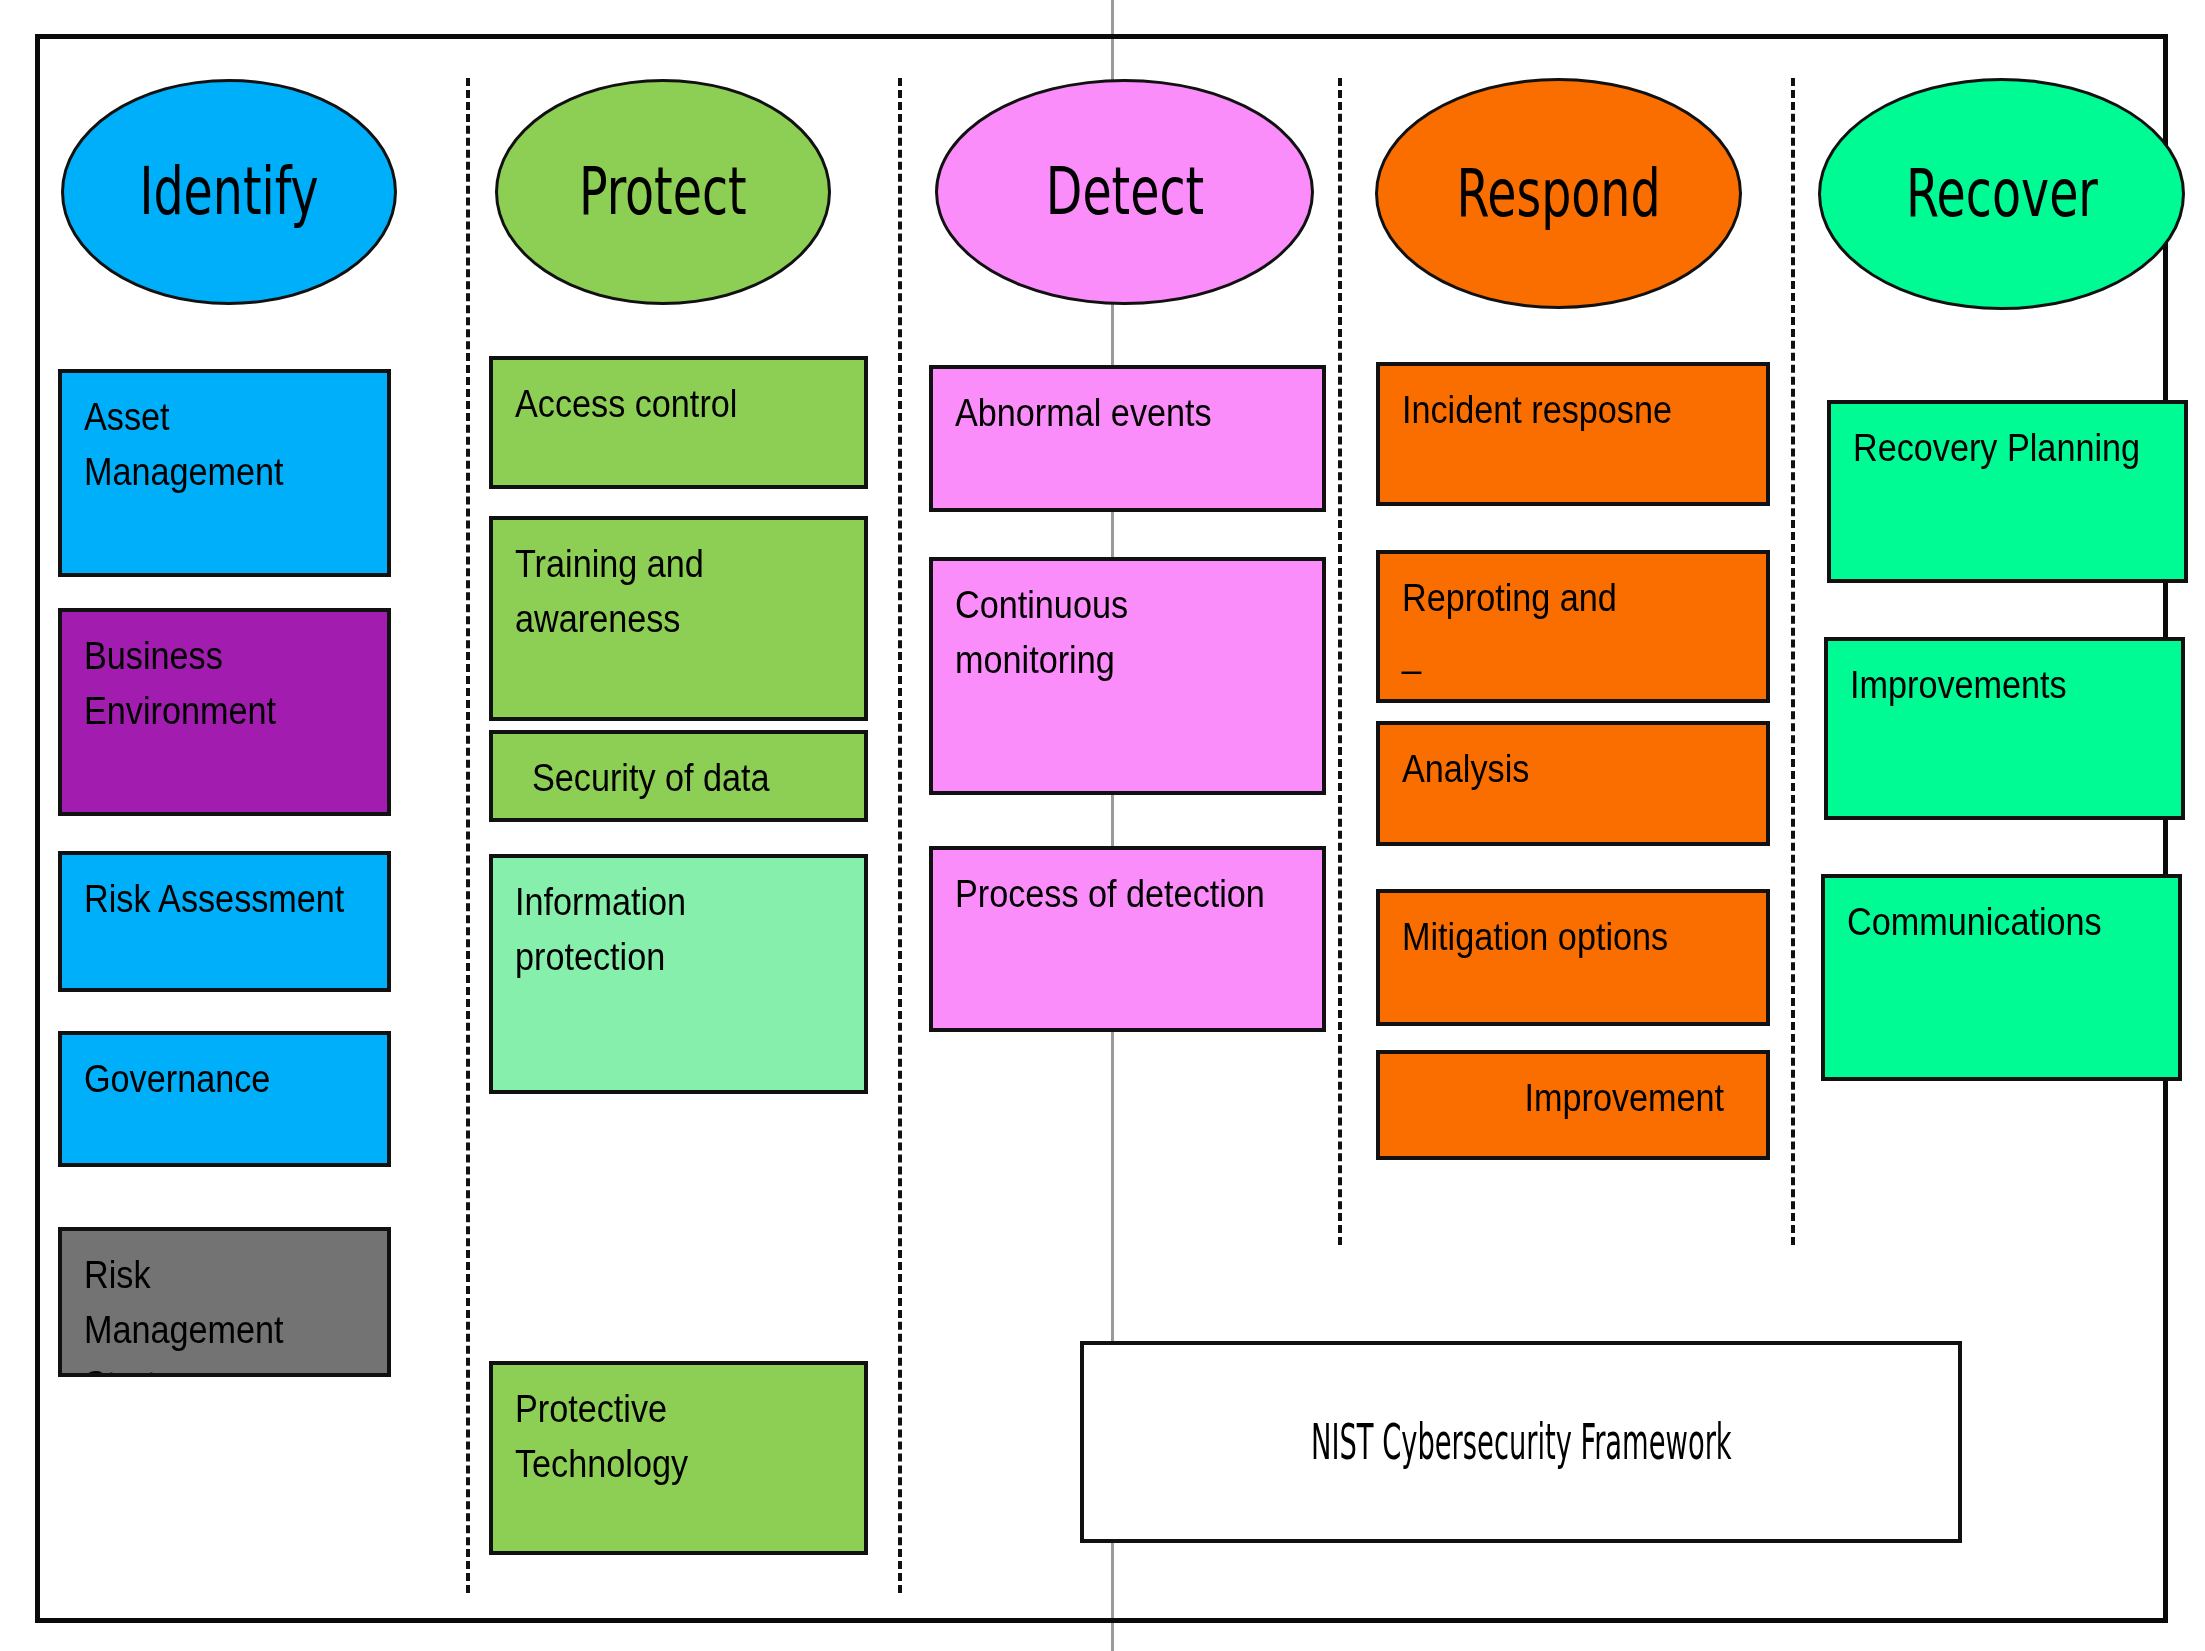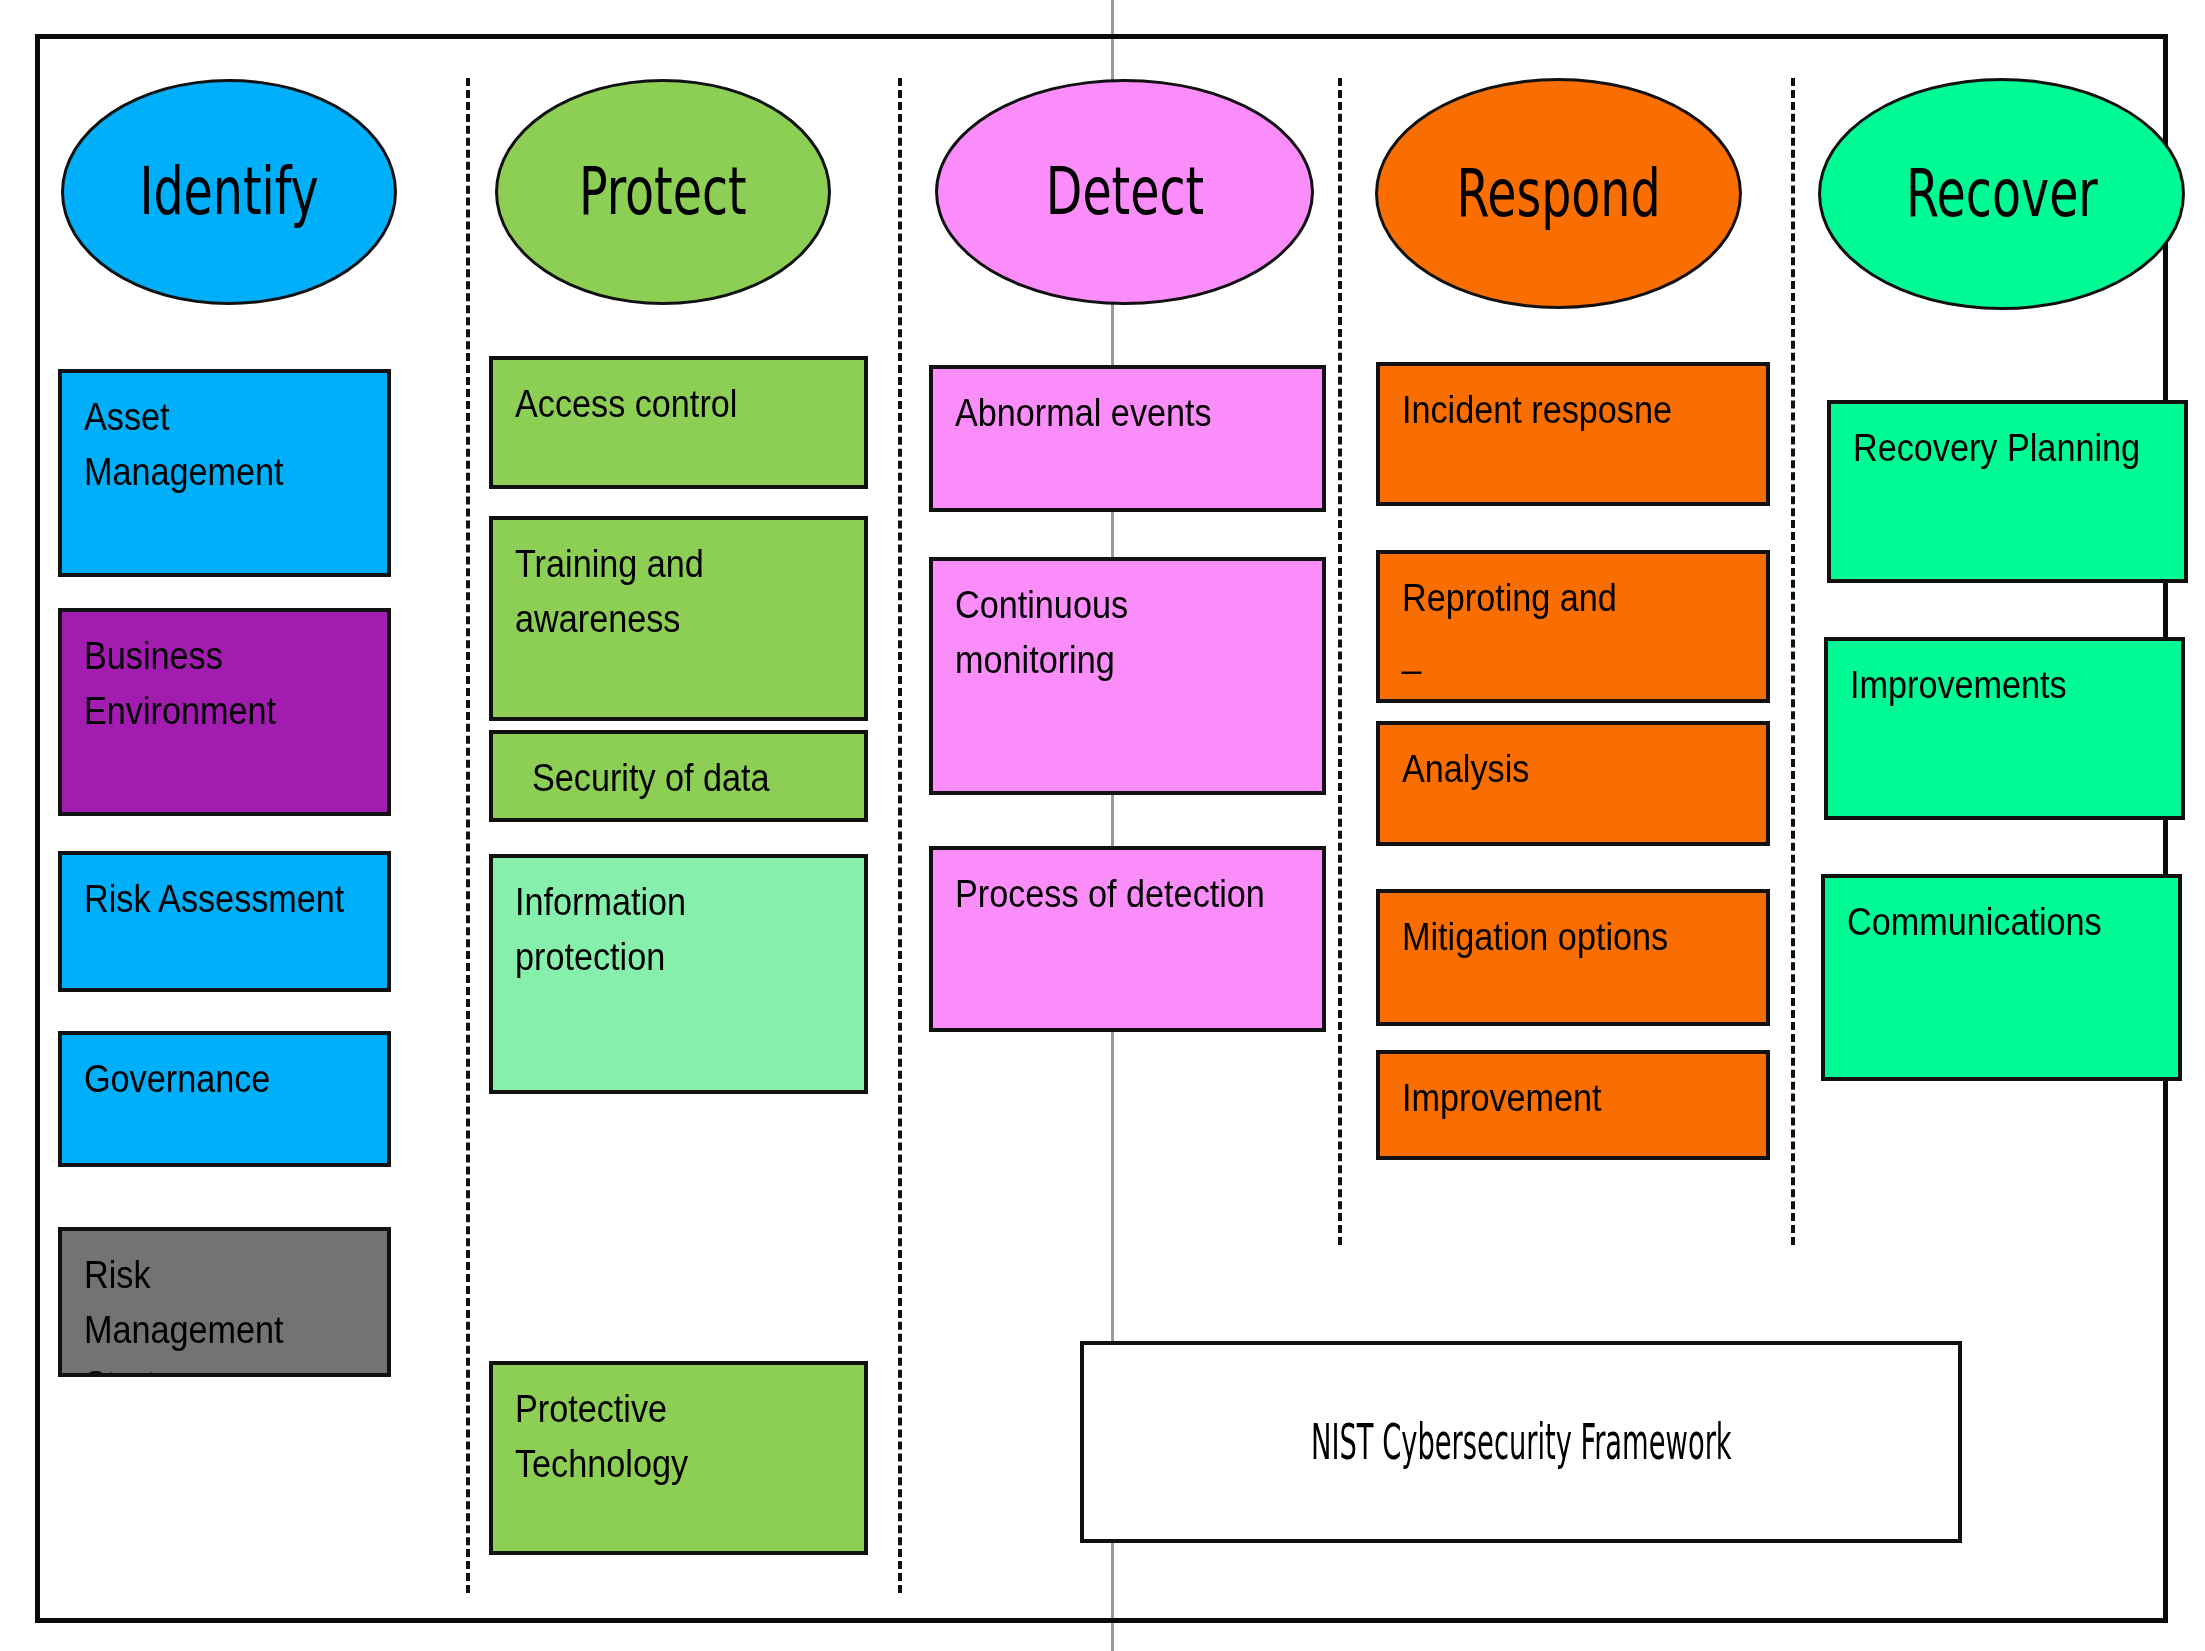--- a/index.html
+++ b/index.html
@@ -173,21 +173,21 @@
   <div class="cell" style="left:1376px; top:550px; width:394px; height:153px; background:#FA6E00;">
     <span class="txt">Reproting and
 _</span>
   </div>
   <div class="cell" style="left:1376px; top:721px; width:394px; height:125px; background:#FA6E00;">
     <span class="txt">Analysis</span>
   </div>
   <div class="cell" style="left:1376px; top:889px; width:394px; height:137px; background:#FA6E00;">
     <span class="txt">Mitigation options</span>
   </div>
-  <div class="cell" style="left:1376px; top:1050px; width:394px; height:110px; background:#FA6E00;">
+  <div class="cell" style="left:1376px; top:1050px; width:394px; height:110px; background:#FA6E00;text-align:right;">
     <span class="txt">Improvement</span>
   </div>
 
   <div class="ellipse" style="left:1818px; top:78px; width:367px; height:232px; background:#00FA94;">
     <span class="cap">Recover</span>
   </div>
 
   <div class="cell" style="left:1827px; top:400px; width:361px; height:183px; background:#00FA94;">
     <span class="txt">Recovery Planning</span>
   </div>

